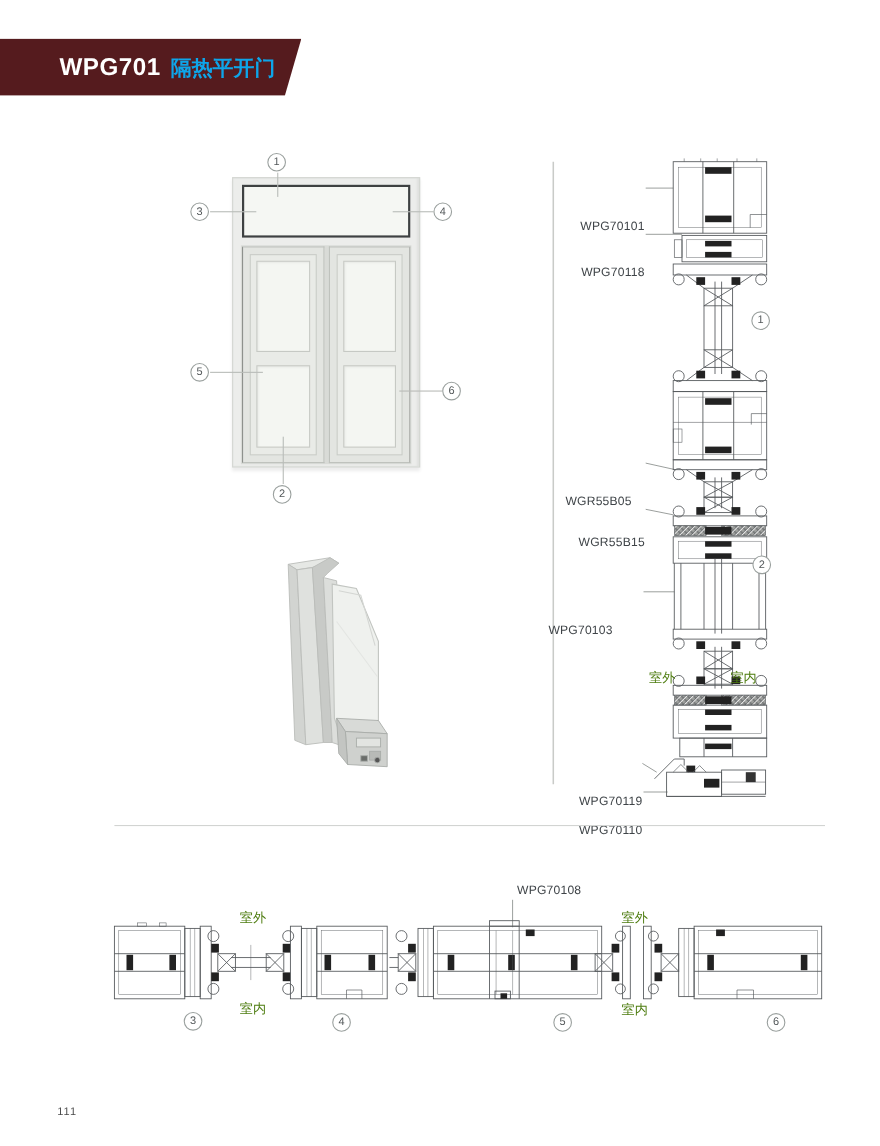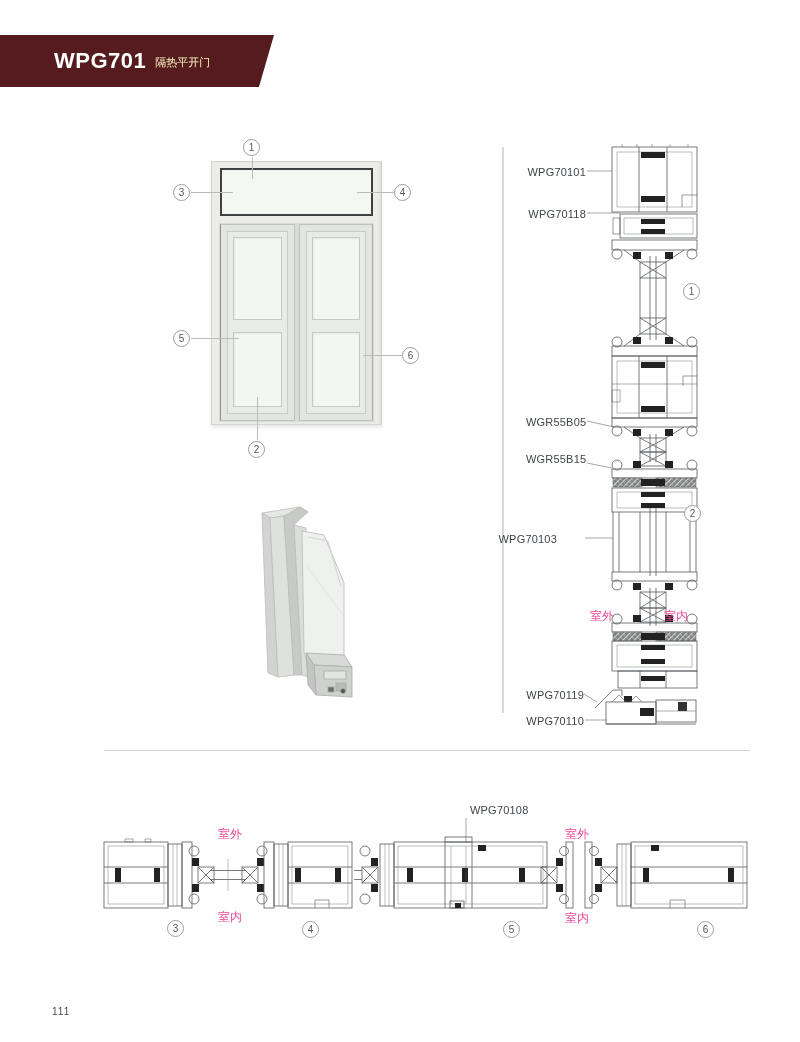--- a/index.html
+++ b/index.html
@@ -5,28 +5,28 @@
   * { margin:0; padding:0; box-sizing:border-box; }
   html,body { width:800px; }
   body { font-family:"Liberation Sans", sans-serif; background:#ffffff; }
   .page { position:relative; width:800px; height:1042px; background:#fff; overflow:hidden; }
 
   
   .banner { position:absolute; left:0; top:35px; width:274px; height:52px; background:#551B1E;
             clip-path:polygon(0 0, 100% 0, 94.5% 100%, 0 100%);
             display:flex; align-items:center; padding-left:54px; }
   .banner-title { color:#fff; font-size:22px; font-weight:bold; letter-spacing:.5px; line-height:1;text-align:right; }
-  .banner-sub { color:#fef9c3; font-size:11px; margin-left:9px; padding-top:3px; line-height:1; }
+  .banner-sub { color:#0ea5e9; font-size:19px; margin-left:9px; padding-top:3px; line-height:1;font-weight:bold; }
 
   
   .co { position:absolute; width:17px; height:17px; border-radius:50%; border:1px solid #9aa09e;
         background:#fff; color:#53585a; font-size:10px; display:flex; align-items:center; justify-content:center; }
   .lead { position:absolute; background:#b9bcb8; }
   .lbl { position:absolute; font-size:11px; color:#3f4448; letter-spacing:.2px; white-space:nowrap; }
-  .cjk { position:absolute; font-size:12px; color:#ec4899; white-space:nowrap; }
+  .cjk { position:absolute; font-size:12px; color:#4d7c0f; white-space:nowrap; }
   .hline { position:absolute; height:1px; background:#d2d4d2; }
   svg { position:absolute; overflow:visible; }
 
   
   .elev-frame { position:absolute; left:211px; top:161px; width:171px; height:264px;
                 background:#ecedeb; border:1px solid #d3d5d1;
                 box-shadow:inset -2px 0 2px rgba(0,0,0,.05), 0 3px 3px rgba(0,0,0,.08); }
   .transom { position:absolute; left:8px; top:6px; width:153px; height:48px;
              background:#f5f7f3; border:2px solid #3e4142; }
   .door-opening { position:absolute; left:7px; top:61px; width:155px; height:199px; background:#d9dbd7; }
@@ -34,21 +34,21 @@
   .leaf.l { left:1px; width:75px; border-left-color:#8e918d; }
   .leaf.r { left:80px; width:74px; border-right-color:#a9aca8; }
   .leaf-inner { position:absolute; left:6px; top:6px; right:6px; bottom:6px;
                 border:1px solid #c9ccc7; background:#e9ebe7; }
   .pane { position:absolute; left:5px; right:5px; background:#f4f6f2; border:1px solid #c6c9c4;
           box-shadow:inset 1px 1px 2px rgba(0,0,0,.05); }
   .pane.top { top:5px; height:83px; }
   .pane.bot { top:100px; bottom:6px; }
 
   
-  .vs-lbl { text-align:right; width:60px; }
+  .vs-lbl { text-align:right; width:60px;margin-top:34px; }
 
   .pageno { position:absolute; left:52px; top:1006px; font-size:10px; color:#4a4a4a; letter-spacing:1px; }
 </style>
 </head>
 <body>
 
 <div class="page">
 
   <div class="banner">
     <span class="banner-title">WPG701</span>
@@ -304,21 +304,21 @@
       <rect x="140" y="568" width="14" height="8" fill="#222" stroke="none"></rect>
       <rect x="156" y="560" width="40" height="22"></rect>
       <line x1="156" y1="571" x2="196" y2="571" stroke-width="0.5"></line>
       <rect x="178" y="562" width="9" height="9" fill="#333" stroke="none"></rect>
       <line x1="106" y1="584" x2="196" y2="584"></line>
     </g>
   </svg>
 
   <div class="lbl vs-lbl" style="left:526px;top:166px;">WPG70101</div>
   <div class="lbl vs-lbl" style="left:526px;top:208px;">WPG70118</div>
-  <div class="lbl vs-lbl" style="left:526px;top:416px;">WGR55B05</div>
+  <div class="lbl vs-lbl" style="left:514px;top:416px;">WGR55B05</div>
   <div class="lbl vs-lbl" style="left:526px;top:453px;">WGR55B15</div>
   <div class="lbl vs-lbl" style="left:497px;top:533px;">WPG70103</div>
   <div class="lbl vs-lbl" style="left:524px;top:689px;">WPG70119</div>
   <div class="lbl vs-lbl" style="left:524px;top:715px;">WPG70110</div>
   <div class="cjk" style="left:590px;top:608px;">室外</div>
   <div class="cjk" style="left:664px;top:608px;">室内</div>
   <div class="co" style="left:683px;top:283px;">
       <span>1</span>
     </div>
   <div class="co" style="left:684px;top:505px;">

